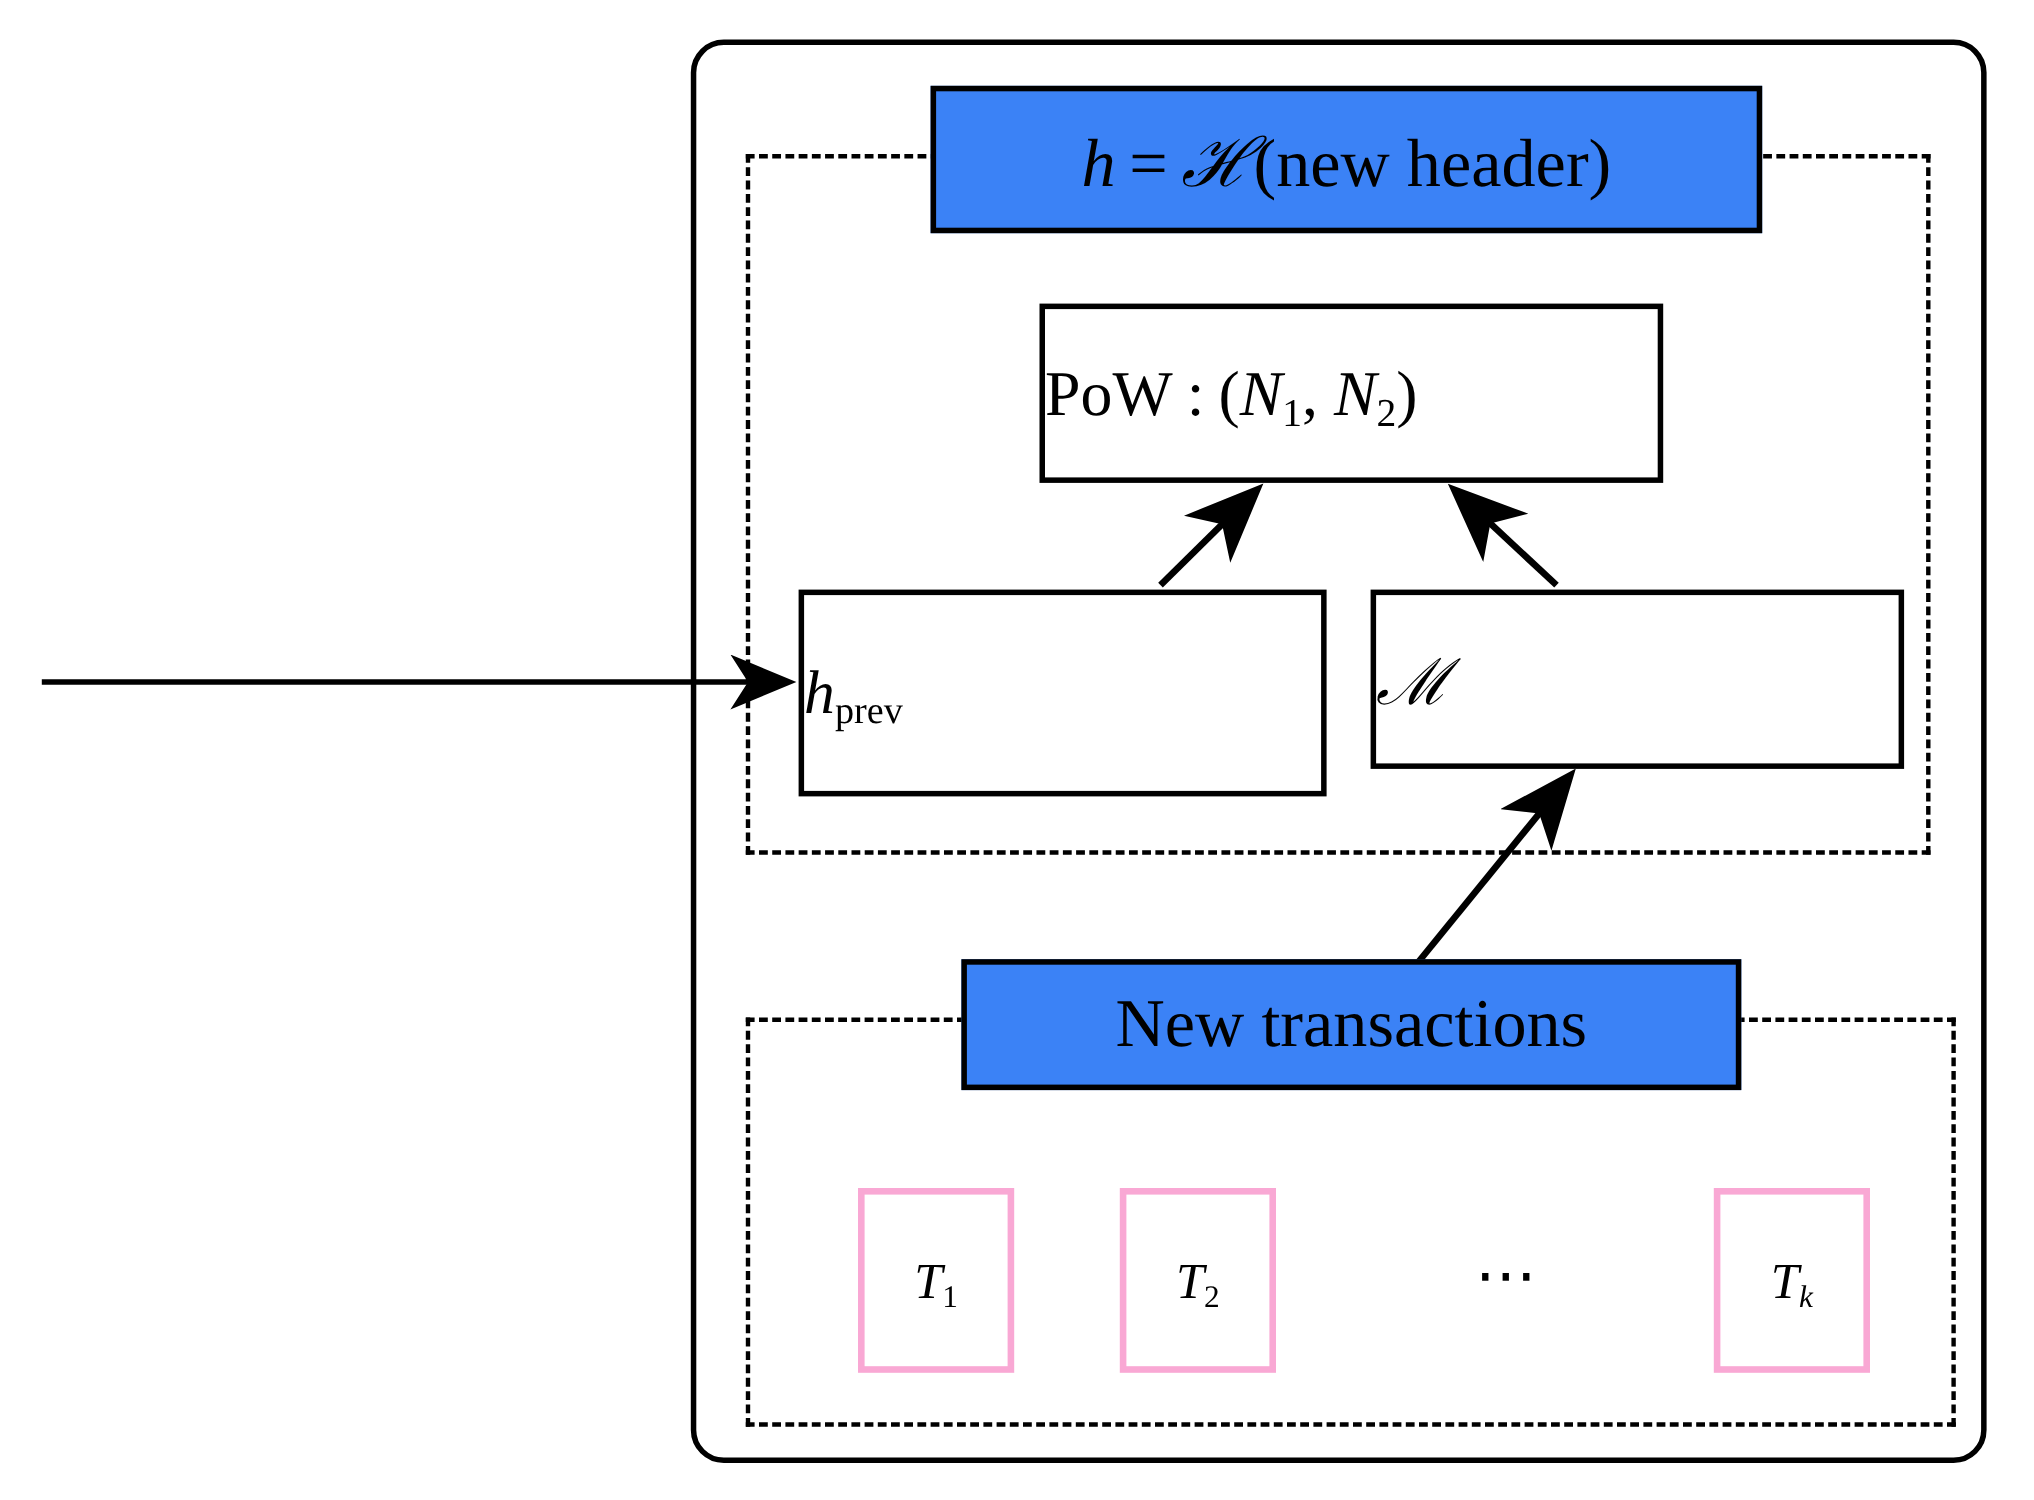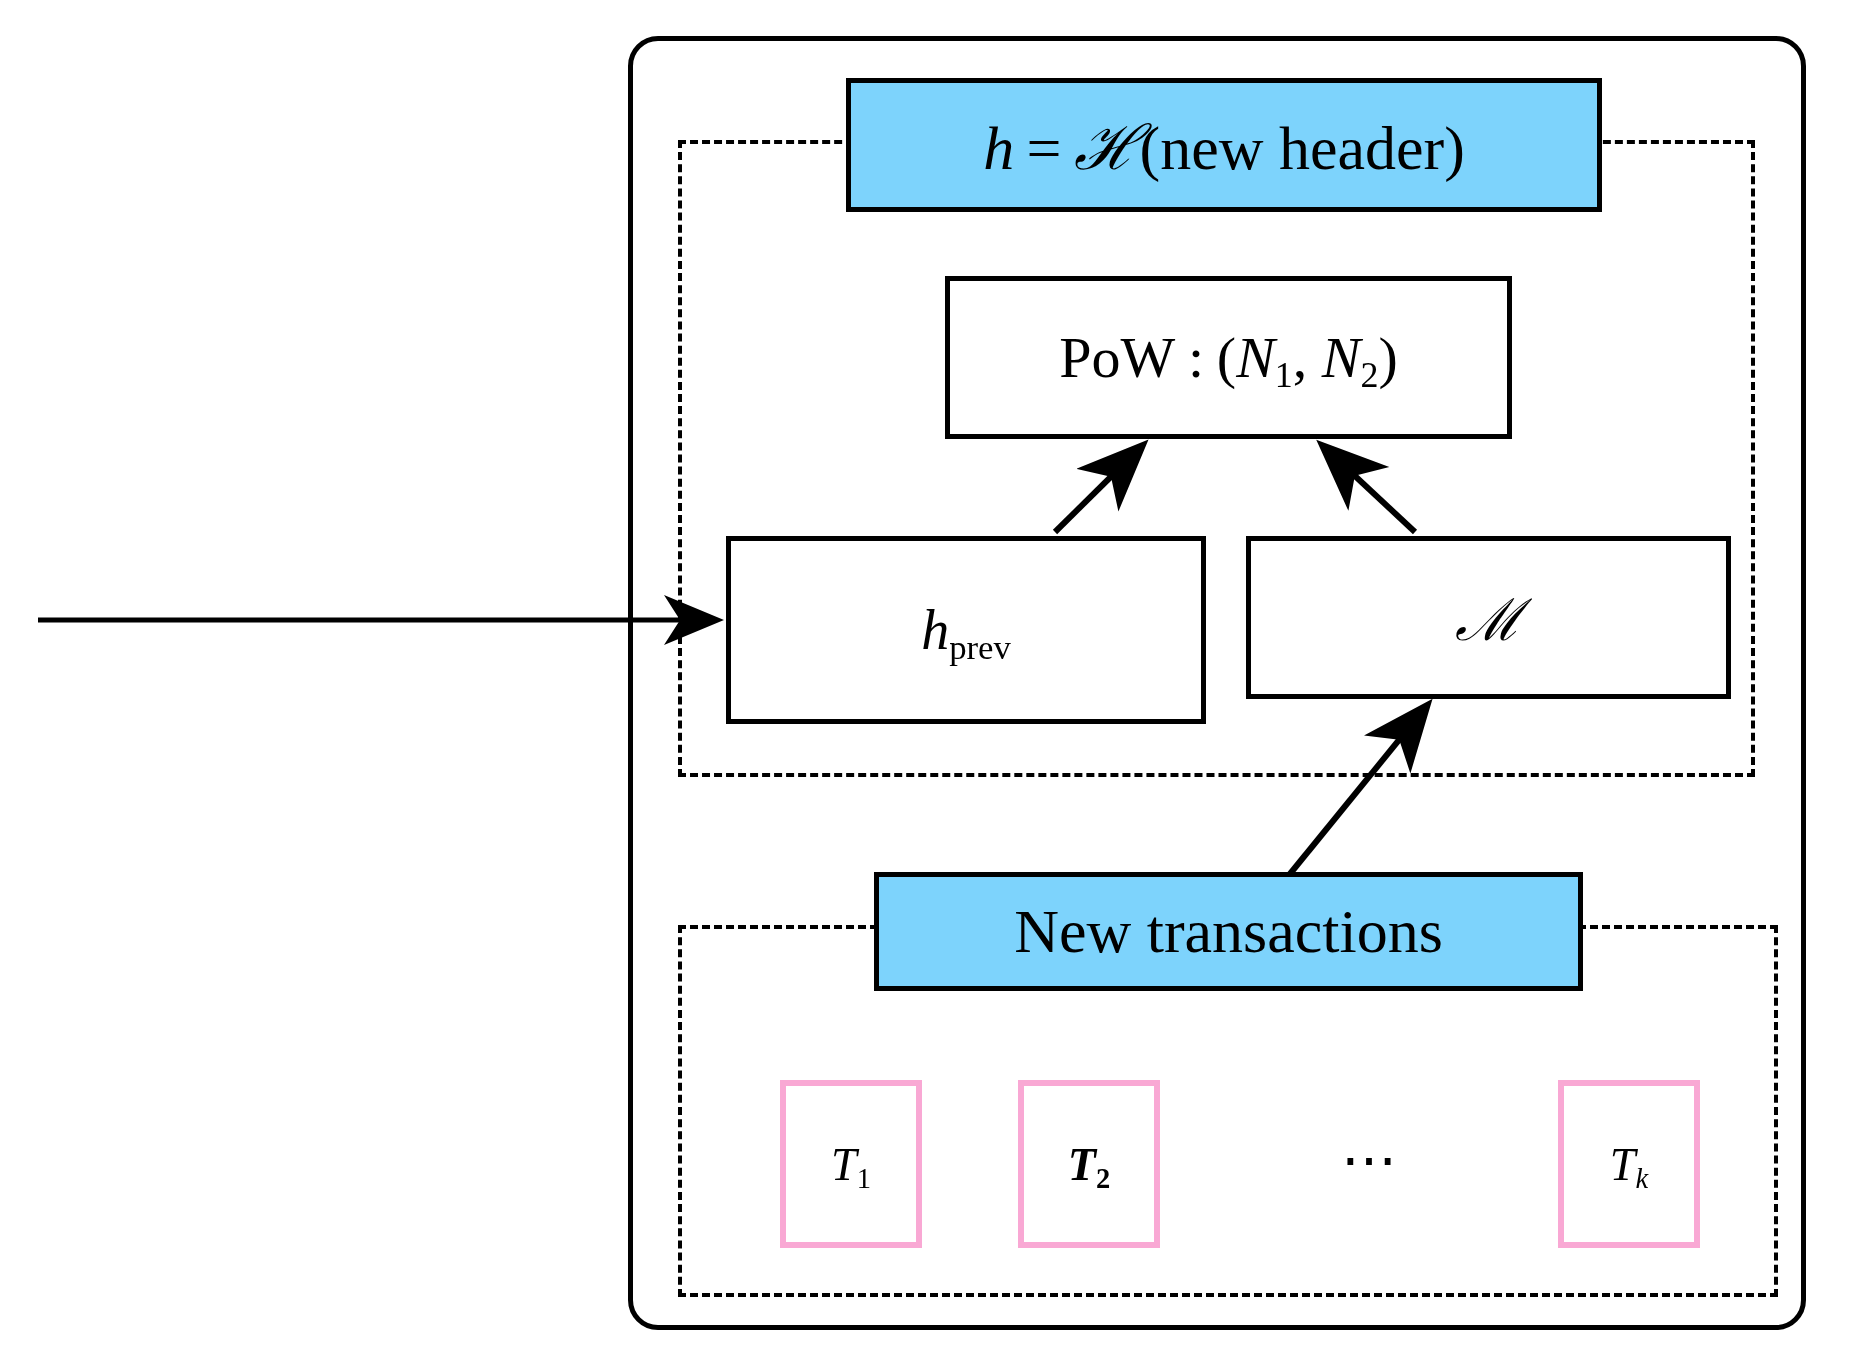--- a/index.html
+++ b/index.html
@@ -51,21 +51,21 @@
     height: 372px;
   }
 
   
   .solid-box {
     border: 5px solid #000000;
     box-sizing: border-box;
     background: #ffffff;
     display: flex;
     align-items: center;
-    justify-content: center;
+    justify-content: flex-start;
   }
   #pow-box {
     left: 945px;
     top: 276px;
     width: 567px;
     height: 163px;
   }
   #hprev-box {
     left: 726px;
     top: 536px;
@@ -75,21 +75,21 @@
   #merkle-box {
     left: 1246px;
     top: 536px;
     width: 485px;
     height: 163px;
   }
 
   
   .chip {
     border: 5px solid #000000;
-    background: #7dd3fc;
+    background: #3b82f6;
     box-sizing: border-box;
     display: flex;
     align-items: center;
     justify-content: center;
     white-space: nowrap;
   }
   #header-chip {
     left: 846px;
     top: 78px;
     width: 756px;
@@ -115,21 +115,21 @@
     width: 142px;
     height: 168px;
     border: 6px solid #f9a8d4;
     box-sizing: border-box;
     background: #ffffff;
     display: flex;
     align-items: center;
     justify-content: center;
   }
   .tx-1 { left: 0px; }
-  .tx-2 { left: 238px; font-weight: bold; }
+  .tx-2 { left: 238px; }
   .tx-3 { left: 778px; }
   #tx-ellipsis {
     position: absolute;
     left: 500px;
     top: 52px;
     width: 180px;
     text-align: center;
     font-size: 56px;
     letter-spacing: 2px;
     line-height: 1;

